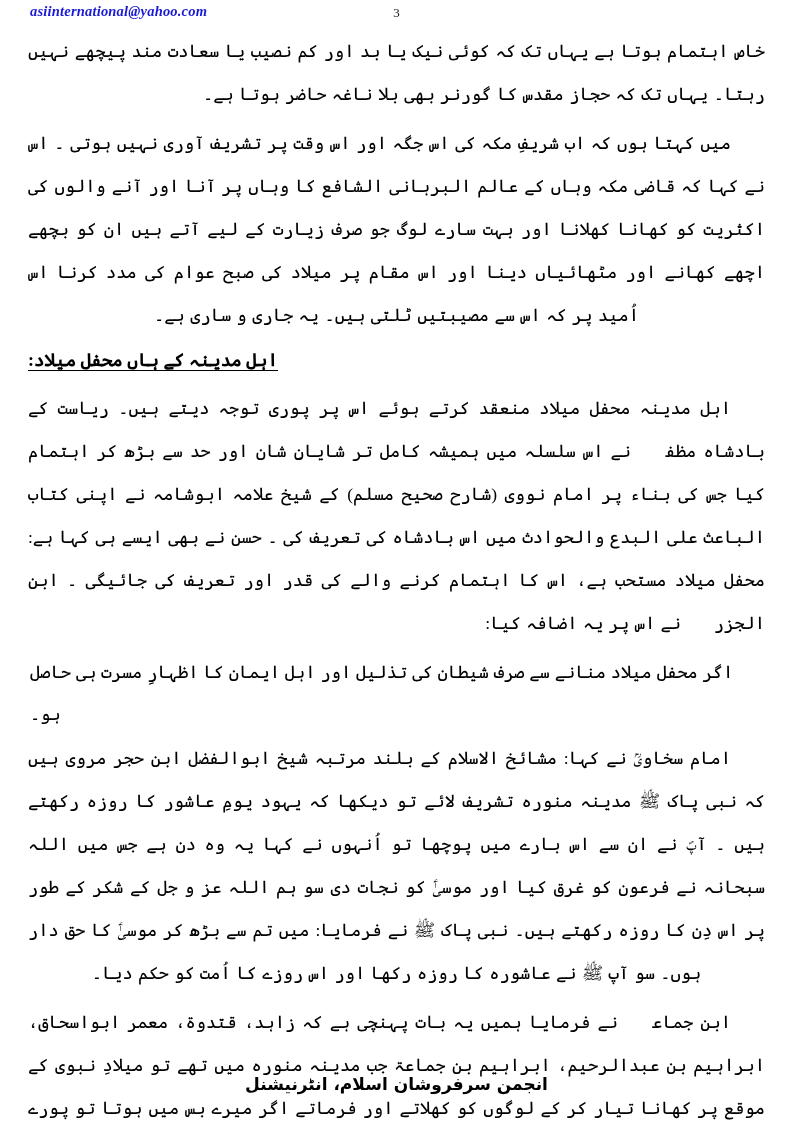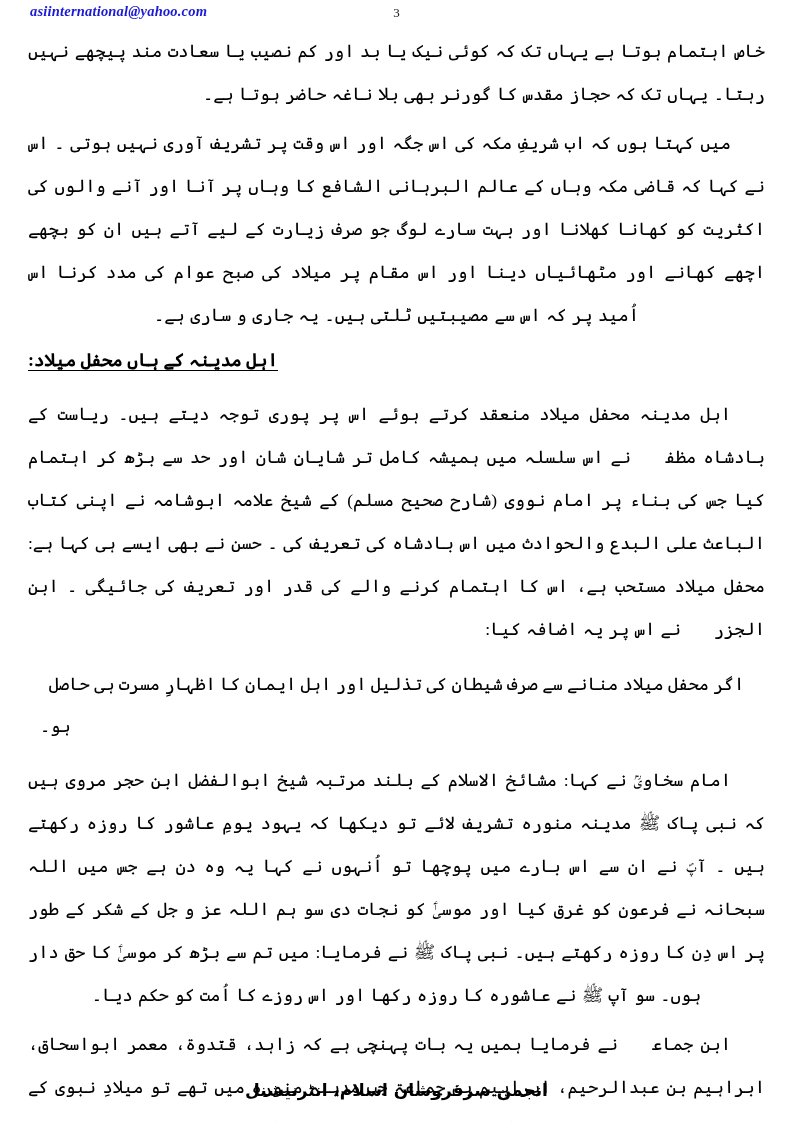--- a/index.html
+++ b/index.html
@@ -87,52 +87,52 @@
   .para.right-last { text-align-last: right; }
 
   
   .section-heading {
     direction: rtl;
     text-align: right;
     font-family: "Liberation Serif", "DejaVu Serif", serif;
     font-size: 18px;
     font-weight: bold;
     line-height: 34px;
-    margin: 4px 0 16px 0;
+    margin: 4px 0 10px 0;
     color: #000000;
   }
   .section-heading .u {
     text-decoration: underline;
     text-underline-offset: 4px;
   }
 
   .quote-line {
     direction: rtl;
-    text-align: center;
-    font-family: Liberation Serif, serif;
+    text-align: left;
+    font-family: Liberation Sans, sans-serif;
     font-size: 17.5px;
     line-height: 42px;
-    margin: 12px;
+    margin: 2px;
   }
 
   
   .page-footer {
     position: absolute;
     left: 0;
     bottom: 14px;
     width: 793px;
   }
   .org-name {
     text-align: center;
     direction: rtl;
     font-family: "DejaVu Sans", "Liberation Sans", sans-serif;
     font-size: 17px;
     font-weight: bold;
     color: #000000;
-    margin-bottom: 8px;
+    margin-bottom: 14px;
     letter-spacing: 0px;
   }
   .footer-links {
     position: relative;
     height: 26px;
     direction: ltr;
   }
   .footer-emails {
     position: absolute;
     left: 30px;

